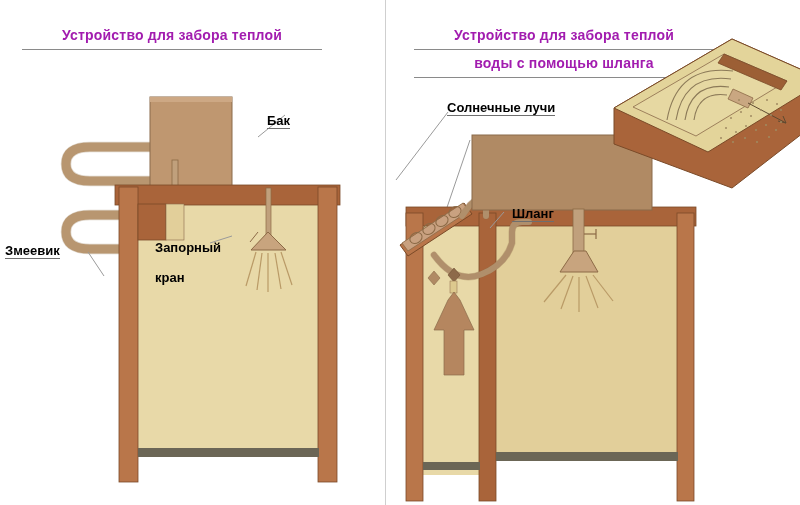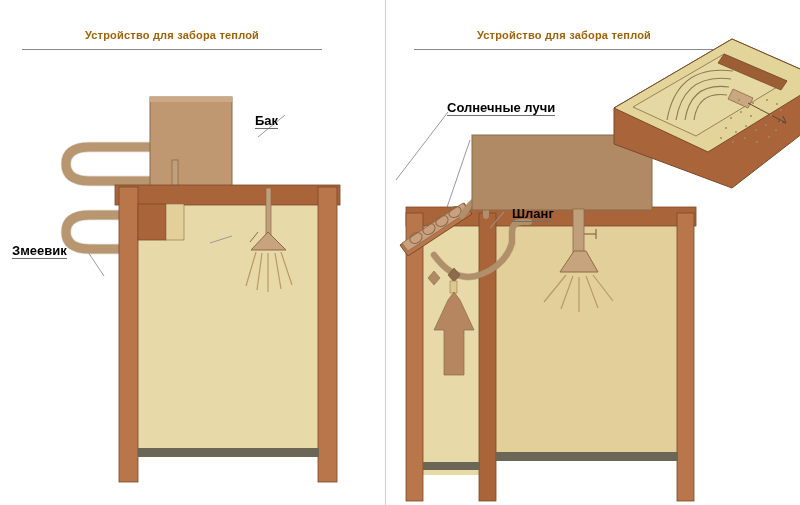--- a/index.html
+++ b/index.html
@@ -5,21 +5,21 @@
   html,body{margin:0;padding:0;background:#ffffff;}
   body{width:800px;height:505px;overflow:hidden;
        font-family:"Liberation Sans","DejaVu Sans",sans-serif;}
   #stage{position:relative;width:800px;height:505px;background:#fff;}
   .panel{position:absolute;top:0;height:505px;}
   #panel-left{left:0;width:385px;}
   #panel-right{left:386px;width:414px;}
   .divider{position:absolute;left:385px;top:0;width:1px;height:505px;
            background:#cfcfcf;}
   .title{position:absolute;text-align:center;font-weight:bold;
-         font-size:11px;line-height:26px;color:#a16207;letter-spacing:.2px;}
+         font-size:14px;line-height:26px;color:#a21caf;letter-spacing:.2px;}
   .title span{display:block;border-bottom:1px solid #8a8a8a;padding-bottom:1px;}
   .label{position:absolute;font-weight:bold;font-size:13px;line-height:15px;
          color:#000;white-space:pre-line;}
   .label u{text-decoration:none;border-bottom:1px solid #6e6e6e;
            display:inline-block;}
   svg{position:absolute;left:0;top:0;overflow:visible;}
 </style>
 </head>
 <body>
 
@@ -86,34 +86,39 @@
         </g>
       </g>
 
       <g stroke="#9a9a9a" stroke-width="1" fill="none">
         <line x1="258" y1="137" x2="285" y2="115"></line>
         <line x1="88" y1="252" x2="104" y2="276"></line>
         <line x1="232" y1="236" x2="210" y2="243"></line>
       </g>
     </svg>
 
-    <div class="label" style="left:255px;top:98px;">
+    <div class="label" style="left:267px;top:98px;">
       <u>Бак</u>
     </div>
 
-    <div class="label" style="left:12px;top:228px;">
+    <div class="label" style="left:5px;top:228px;">
       <u>Змеевик</u>
     </div>
 
+    <div class="label" style="left:155px;top:225px;">
+      <span>Запорный</span><br>
+      <span>кран</span>
+    </div>
   </div>
 
   <div class="panel" id="panel-right">
 
     <div class="title" style="left:28px;top:22px;width:300px;">
       <span>Устройство для забора теплой</span>
+      <span>воды с помощью шланга</span>
     </div>
 
     <svg width="414" height="505">
 
       <g stroke="#9a9a9a" stroke-width="1" fill="none">
         <line x1="10" y1="180" x2="62" y2="112"></line>
         <line x1="55" y1="225" x2="84" y2="140"></line>
       </g>
 
       <g>

